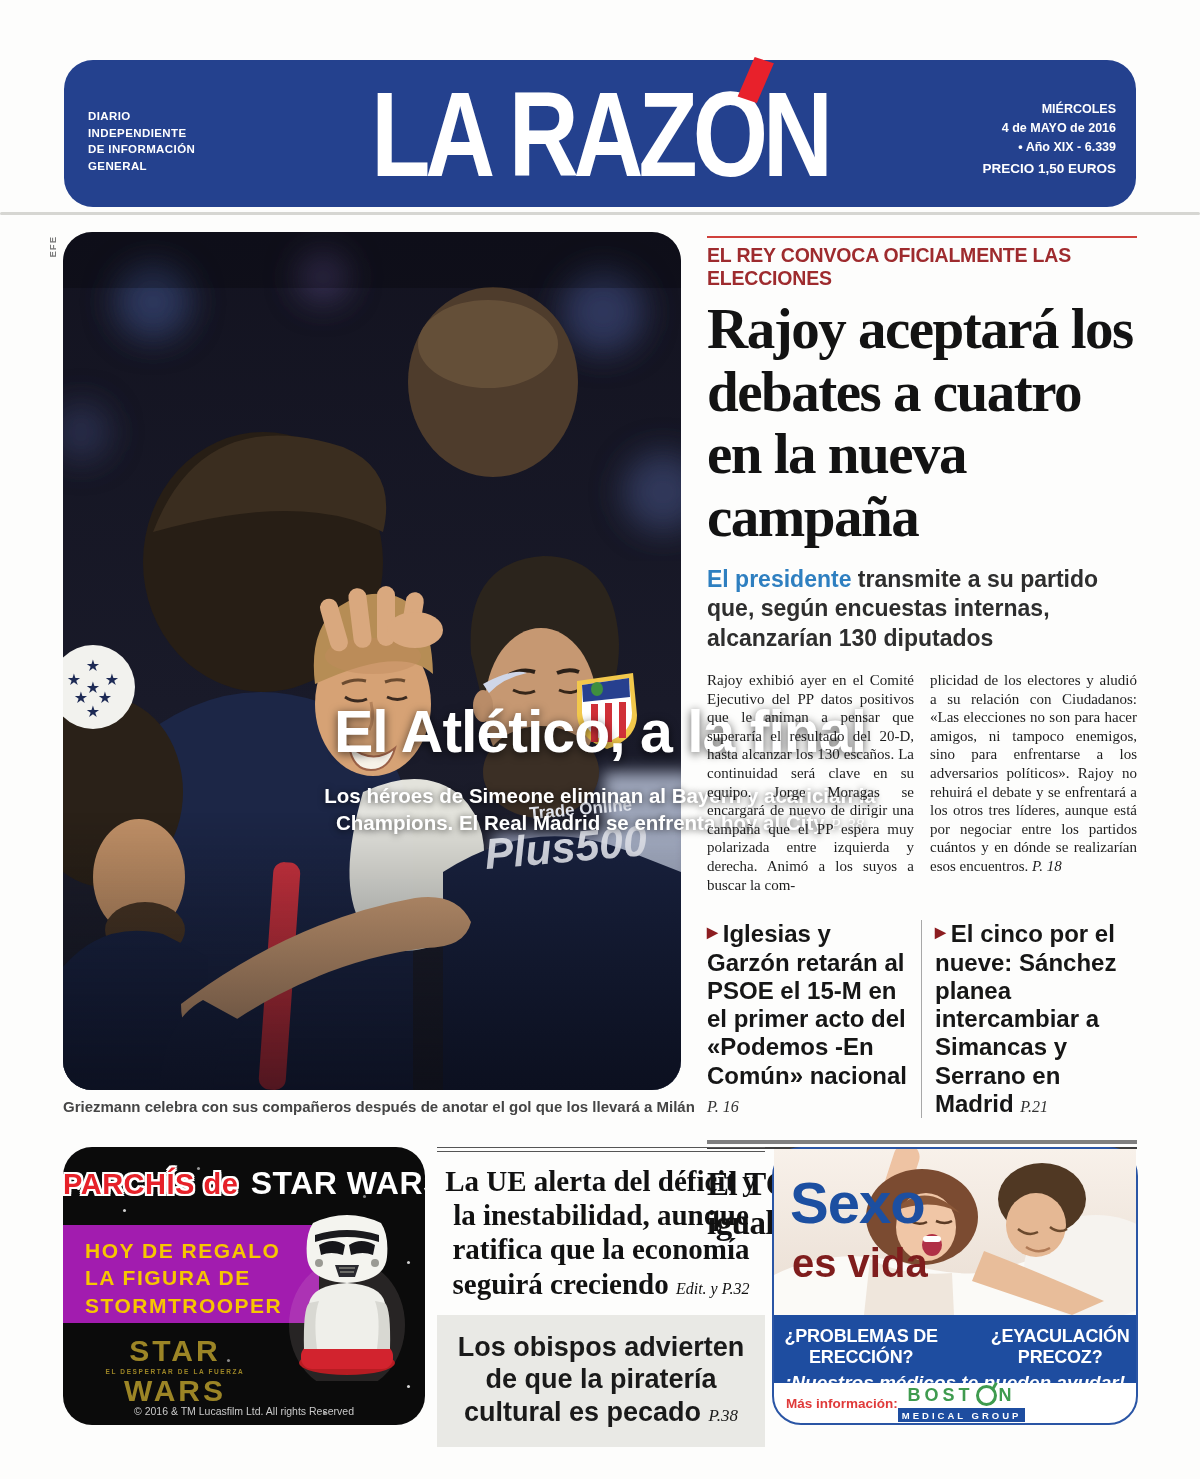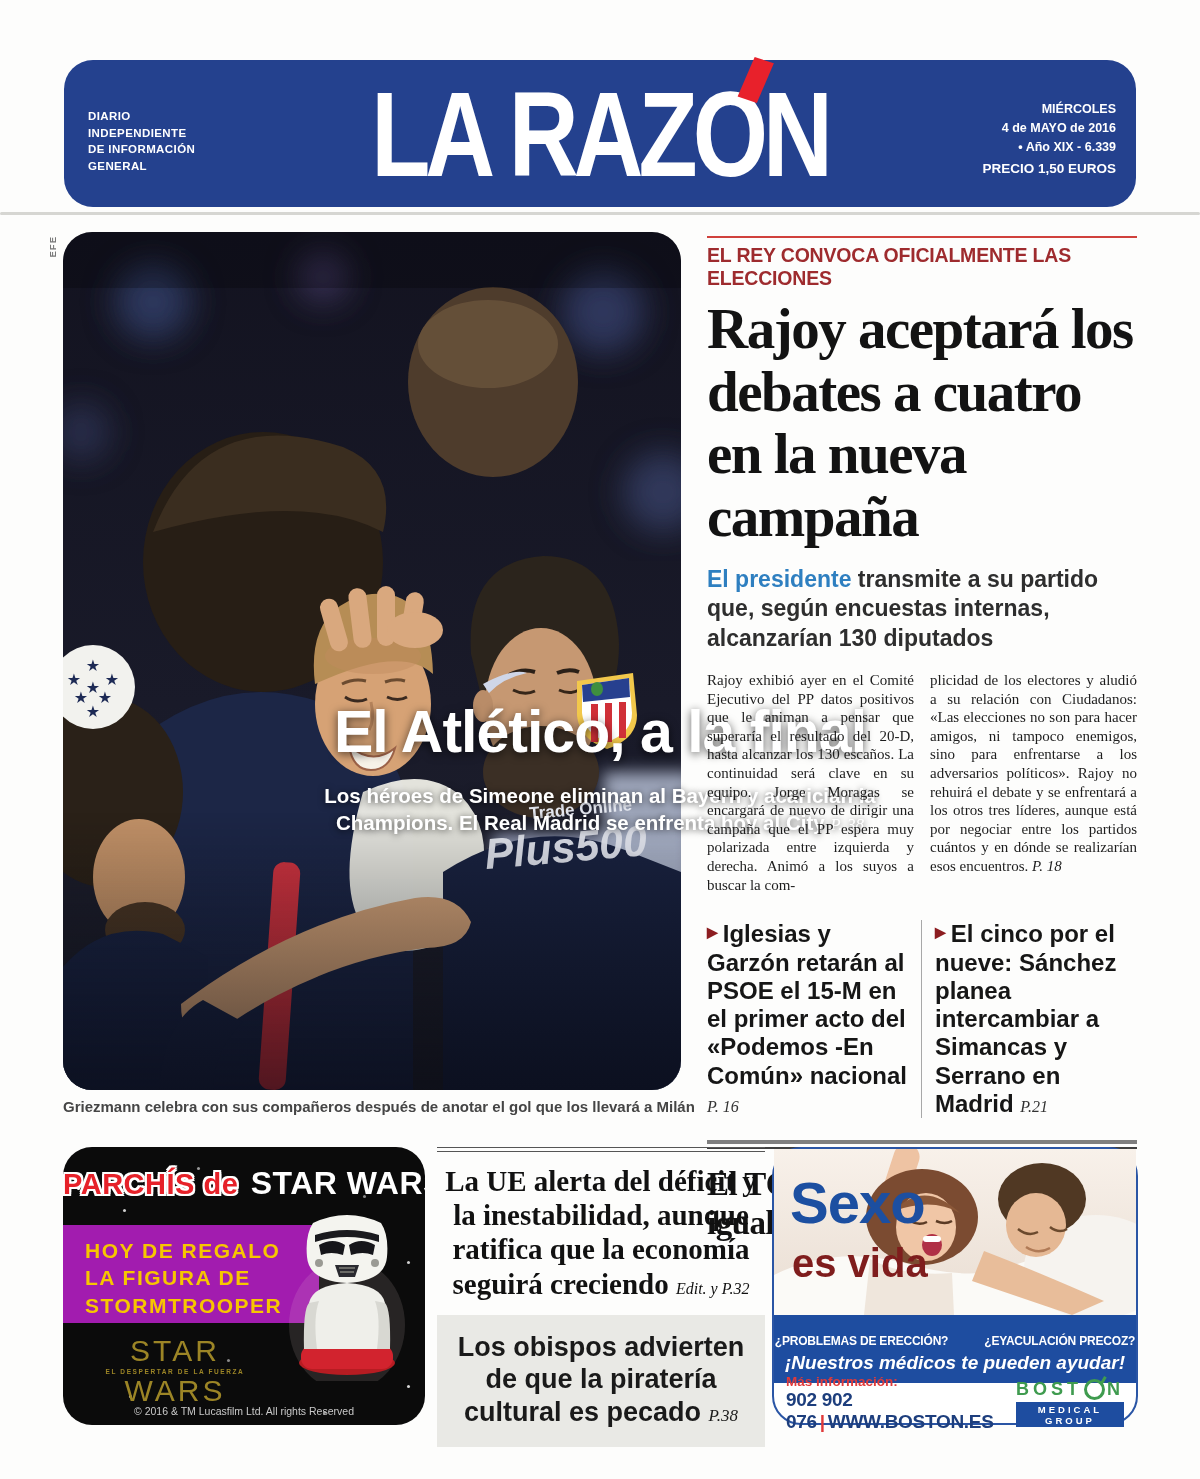--- a/index.html
+++ b/index.html
@@ -70,21 +70,21 @@
     52px 208px 0 #cfcfcf,246px 224px 0 #9f9f9f,330px 198px 0 #d8d8d8,104px 76px 0 #777;}
   .sw-title{position:absolute;top:18px;left:0;right:0;text-align:center;white-space:nowrap;}
   .sw-title-red{font-size:29px;font-weight:bold;color:#e62129;letter-spacing:.5px;
     text-shadow:-2px -2px 0 #fff,2px -2px 0 #fff,-2px 2px 0 #fff,2px 2px 0 #fff,0 2px 0 #fff,0 -2px 0 #fff,2px 0 0 #fff,-2px 0 0 #fff;}
   .sw-title-white{font-size:32px;font-weight:bold;color:#fff;margin-left:8px;letter-spacing:.5px;}
   .sw-band{position:absolute;top:78px;left:0;width:256px;height:98px;background:#a21caf;
            box-sizing:border-box;padding:12px 0 0 22px;}
   .sw-band-line{font-size:21px;font-weight:bold;color:#f7c600;letter-spacing:1.5px;line-height:1.3;}
   .sw-trooper{position:absolute;right:12px;top:58px;width:132px;height:176px;}
   .sw-logo{position:absolute;left:28px;top:190px;width:168px;text-align:center;color:#9c8526;}
-  .sw-logo-top,.sw-logo-bottom{font-size:30px;font-weight:normal;line-height:.95;letter-spacing:3px;}
+  .sw-logo-top,.sw-logo-bottom{font-size:30px;font-weight:bold;line-height:.95;letter-spacing:3px;}
   .sw-logo-tag{font-size:6.5px;font-weight:bold;letter-spacing:1.6px;margin:2px 0;}
   .sw-copy{position:absolute;bottom:8px;left:0;right:0;text-align:center;font-size:10.5px;color:#c9c9c9;}
 
   #mid-col{left:437px;top:1147px;width:328px;height:278px;}
   .dbl1{border-top:1px solid #555;}
   .dbl2{margin-top:3px;border-top:1px solid #555;}
   .ue-headline{margin-top:12px;padding:0 4px;text-align:center;font-family:"Liberation Serif",serif;
                font-weight:bold;font-size:29px;line-height:1.18;color:#111;}
   .ue-headline .pageref{font-size:16px;}
   .obispos{margin-top:14px;background:#e9e9e5;height:132px;box-sizing:border-box;padding:16px 14px 0;
@@ -92,21 +92,21 @@
   .obispos .pageref{font-size:17px;}
 
   #ad-boston{left:772px;top:1147px;width:366px;height:278px;background:#fff;
              border:2px solid #2a55a5;box-sizing:border-box;}
   .bm-photo{position:absolute;top:0;left:0;width:362px;height:166px;overflow:hidden;}
   .bm-sexo{position:absolute;left:16px;top:20px;font-size:58px;font-weight:bold;color:#1c4fa1;
            letter-spacing:-1px;}
   .bm-esvida{position:absolute;left:18px;top:92px;font-size:40px;font-weight:bold;color:#7f1d1d;}
   .bm-band{position:absolute;top:166px;left:0;width:362px;height:68px;background:#1e4da0;color:#fff;
            text-align:center;}
-  .bm-q{margin-top:19px;font-weight:bold;font-size:12px;display:flex;justify-content:center;gap:36px;
+  .bm-q{margin-top:11px;font-weight:bold;font-size:18px;display:flex;justify-content:center;gap:36px;
         letter-spacing:-.2px;}
   .bm-a{font-style:italic;font-weight:bold;font-size:19px;margin-top:4px;}
   .bm-footer{position:absolute;top:234px;left:0;width:362px;height:40px;display:flex;
              align-items:center;justify-content:flex-start;padding:0 12px;box-sizing:border-box;}
   .bm-info-label{color:#e03a3a;font-size:13.5px;font-weight:bold;}
   .bm-phone-row{color:#1d3e7d;font-size:19px;font-weight:bold;letter-spacing:-.3px;}
   .bm-sep{color:#e03a3a;padding:0 3px;}
   .bmg{text-align:center;}
   .bmg-name{color:#3f9b4f;font-weight:bold;font-size:18px;letter-spacing:4px;display:flex;
             align-items:center;justify-content:center;}
@@ -376,23 +376,20 @@
     <div class="bm-band">
       <div class="bm-q">
         <span>¿PROBLEMAS DE ERECCIÓN?</span>
         <span>¿EYACULACIÓN PRECOZ?</span>
       </div>
       <div class="bm-a">¡Nuestros médicos te pueden ayudar!</div>
     </div>
     <div class="bm-footer">
       <div class="bm-info">
         <div class="bm-info-label">Más información:</div>
-        <div class="bm-phone-row">
-          <span>902 902 076</span><span class="bm-sep">|</span><span>WWW.BOSTON.ES</span>
-        </div>
       </div>
       <div class="bmg">
         <div class="bmg-name">
           <span>BOST</span>
             <span class="bmg-o">
               <i></i>
             </span>
             <span>N</span>
         </div>
         <div class="bmg-bar">MEDICAL GROUP</div>

